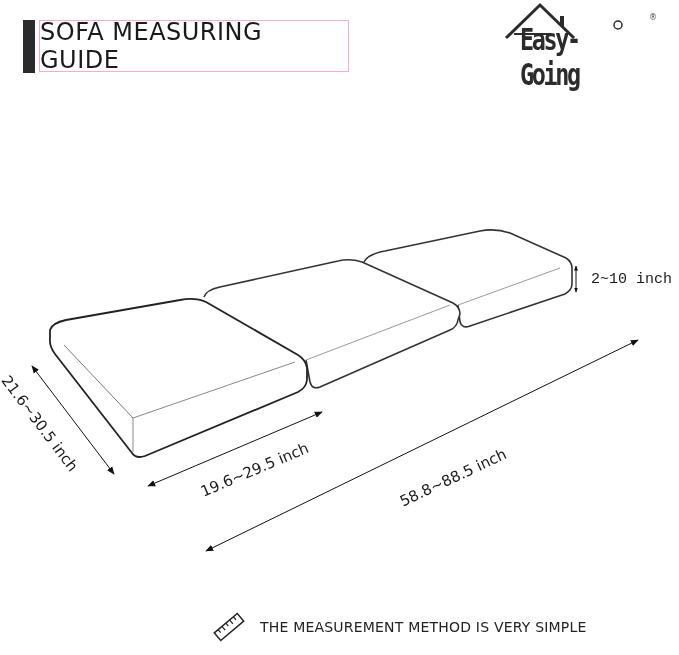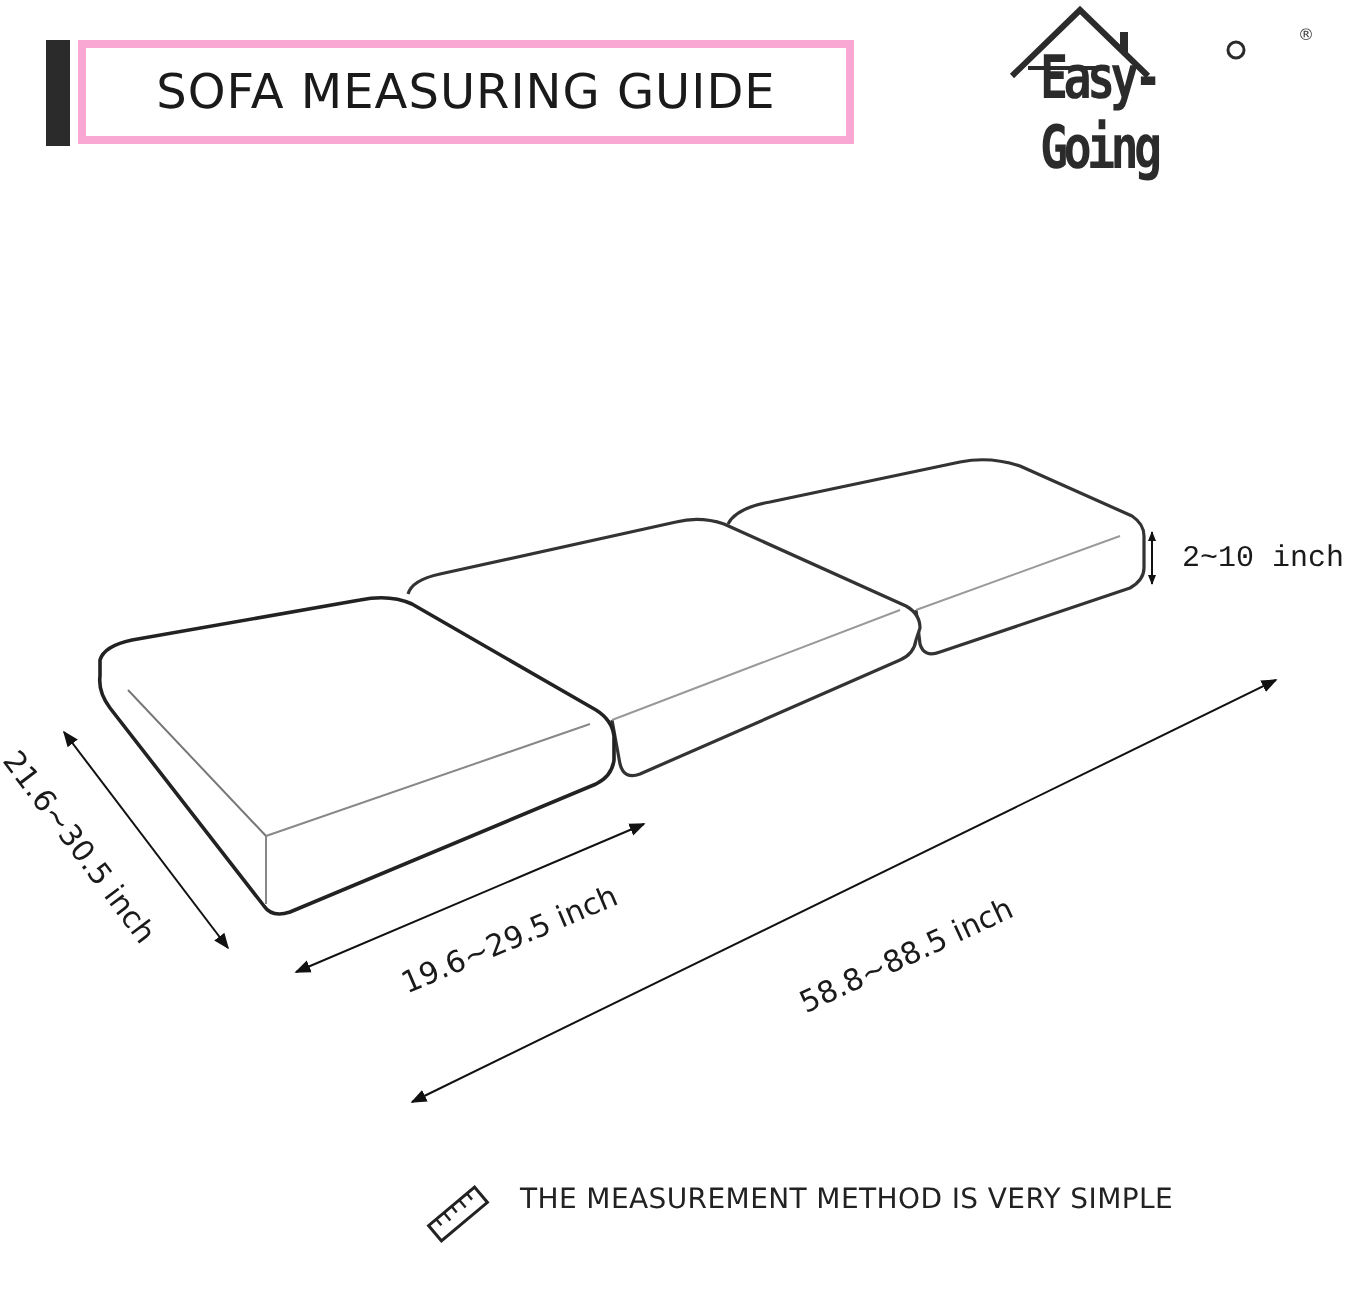--- a/index.html
+++ b/index.html
@@ -1,25 +1,25 @@
 <!DOCTYPE html>
 <html><head>
 <meta charset="utf-8">
 <style>
   html, body { margin: 0; padding: 0; background: #ffffff; }
   body { width: 679px; height: 655px; position: relative; overflow: hidden; font-family: "DejaVu Sans", sans-serif; color: #1a1a1a; }
   .title-bar { position: absolute; left: 23px; top: 20px; width: 12px; height: 53px; background: #2b2b2b; }
-  .title-box { position: absolute; left: 39px; top: 20px; width: 388px; height: 52px; border: 4px solid #f9a8d4; box-sizing: border-box; display: flex; align-items: center; justify-content: center; }
+  .title-box { position: absolute; left: 39px; top: 20px; width: 310px; height: 52px; border: 1px solid #f9a8d4; box-sizing: border-box; display: flex; align-items: center; justify-content: center; }
   .title-text { font-family: "DejaVu Sans", sans-serif; font-size: 24px; letter-spacing: 0.5px; color: #1a1a1a; font-weight: normal; }
   .logo { position: absolute; left: 500px; top: 2px; width: 170px; height: 66px; }
   .logo-text { position: absolute; left: 20px; top: 20px; font-family: "DejaVu Sans Mono", monospace; font-weight: bold; font-size: 30px; letter-spacing: -3px; color: #2b2b2b; transform: scaleX(0.78); transform-origin: left top; }
   .logo-reg { position: absolute; left: 149px; top: 11px; font-size: 8px; color: #444; }
   .drawing { position: absolute; left: 0; top: 0; width: 679px; height: 655px; }
   .label { position: absolute; font-family: "DejaVu Sans", sans-serif; font-size: 15px; color: #1a1a1a; white-space: nowrap; transform-origin: left top; }
-  .footer { position: absolute; left: 212px; top: 592px; display: flex; }
+  .footer { position: absolute; left: 212px; top: 612px; display: flex; align-items: center; }
   .footer-text { font-family: "DejaVu Sans", sans-serif; font-size: 14px; color: #222; margin-left: 14px; letter-spacing: 0.2px; }
 </style>
 </head>
 <body>
 
 <div class="title-bar"></div>
 <div class="title-box">
   <span class="title-text">SOFA MEASURING GUIDE</span>
 </div>
 

